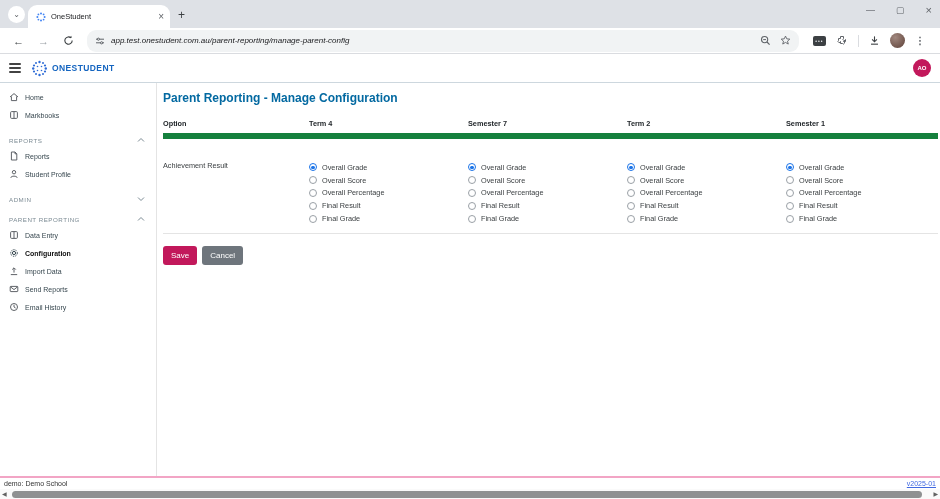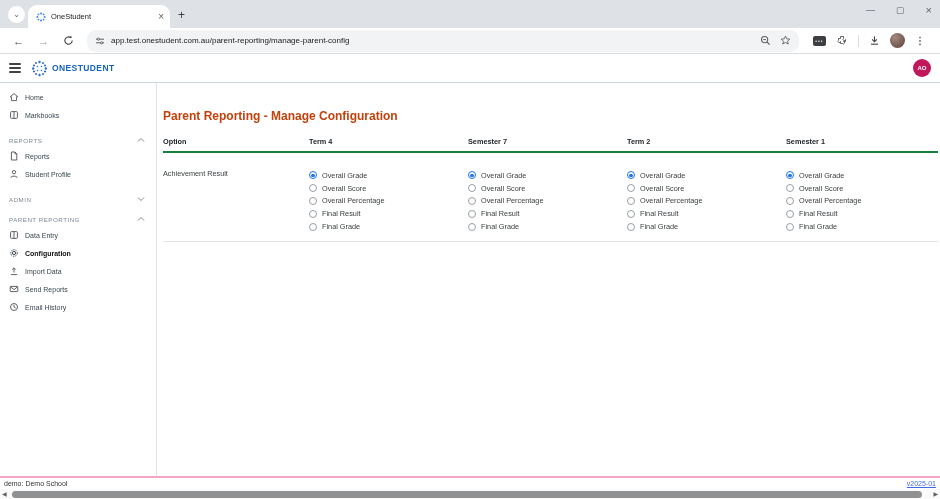--- a/index.html
+++ b/index.html
@@ -11,21 +11,21 @@
   .tabstrip { height:28px; background:#dee1e6; display:flex; align-items:flex-end; position:relative; flex:0 0 auto; }
   .tab-search { width:17px; height:17px; background:#fff; border-radius:9px; margin:0 0 5px 8px; display:flex; align-items:center; justify-content:center; color:#5f6368; font-size:8px; }
   .tab { width:142px; height:23px; background:#fff; border-radius:9px 9px 0 0; margin-left:3px; display:flex; align-items:center; padding:0 6px 0 8px; }
   .tab-title { font-size:7.5px; color:#202124; flex:1; margin-left:5px; white-space:nowrap; overflow:hidden; }
   .tab-close { color:#5f6368; font-size:10px; line-height:10px; }
   .newtab { color:#3c4043; font-size:12px; margin:0 0 6px 8px; }
   .wincontrols { position:absolute; right:8px; top:4px; display:flex; gap:21px; color:#5f6368; font-size:9px; align-items:center; }
   .toolbar { height:26px; background:#fff; border-bottom:1px solid #dadce0; display:flex; align-items:center; padding:0 6px; flex:0 0 auto; }
   .nav-ico { font-size:11px; color:#3c4043; margin:0 7px; }
   .nav-ico.disabled { color:#9aa0a6; }
-  .urlpill { flex:0 0 auto; width:712px; height:22px; background:#f1f3f4; border-radius:9px; display:flex; align-items:center; padding:0 8px; margin-left:6px; }
+  .urlpill { flex:0 0 auto; width:712px; height:22px; background:#f1f3f4; border-radius:9px; display:flex; align-items:center; padding:0 8px; margin-left:6px;font-style:italic; }
   .url-text { font-size:8px; color:#202124; margin-left:6px; flex:1; white-space:nowrap; overflow:hidden; }
   .pill-right { display:flex; align-items:center; gap:9px; }
   .tb-right { display:flex; align-items:center; gap:10px; margin-left:14px; }
   .ext-pin { width:13px; height:10px; background:#3c4043; border-radius:2px; display:flex; align-items:center; justify-content:center; color:#e8eaed; font-size:5px; letter-spacing:1px; }
   .tb-sep { width:1px; height:12px; background:#dadce0; }
   .tb-avatar { width:15px; height:15px; border-radius:50%; background:radial-gradient(circle at 35% 30%, #a1887f, #5d4037); }
   .kebab { color:#5f6368; font-size:10px; font-weight:bold; }
   svg.ico { display:block; }
 
   
@@ -40,27 +40,27 @@
   
   .app-body { flex:1; display:flex; min-height:0; background:#fff; }
   .sidebar { width:157px; flex:0 0 157px; border-right:1px solid #e4e4e4; padding-top:5px; }
   .s-item { height:18px; display:flex; align-items:center; gap:6px; padding-left:9px; color:#37474f; font-size:7px; }
   .s-item.active { color:#111; font-weight:bold; }
   .s-head { height:14px; display:flex; align-items:center; padding-left:9px; padding-right:11px; color:#7c8b94; font-size:6.2px; letter-spacing:.5px; margin-top:9px; }
   .s-head .s-label { flex:1; }
   .s-ico { width:10px; display:flex; justify-content:center; }
 
   .main { flex:1; padding:6px 3px 0 6px; }
-  .page-title { font-size:12px; font-weight:bold; color:#c2410c; margin-top:20px; }
+  .page-title { font-size:12px; font-weight:bold; color:#0369a1; margin-top:2px; }
   .year-input { margin-top:8px; width:117px; height:20px; border:1px solid #cfcfcf; border-radius:3px; font-size:7.5px; color:#333; padding:0 7px; font-family:"Liberation Sans", sans-serif; background:#fff; display:block; }
   .cfg-table { margin-top:14px; }
   .t-row { display:grid; grid-template-columns:146px 159px 159px 159px 152px; }
-  .t-head { padding-bottom:5px; border-bottom:2px solid #15803d; }
+  .t-head { padding-bottom:5px; border-bottom:6px solid #15803d; }
   .t-head .cell { font-size:7.3px; font-weight:bold; color:#22272b; }
-  .t-body { padding-top:16px; padding-bottom:8px; border-bottom:1px solid #e4e4e4; }
+  .t-body { padding-top:22px; padding-bottom:8px; border-bottom:1px solid #e4e4e4; }
   .row-label { font-size:7.3px; color:#3c4043; }
   .radio-row { display:flex; align-items:center; height:12.8px; }
   .radio-dot { width:8px; height:8px; border-radius:50%; border:1px solid #9aa0a6; margin-right:5px; position:relative; flex:0 0 auto; }
   .radio-row.sel .radio-dot { border:1.6px solid #1a73e8; }
   .radio-row.sel .radio-dot::after { content:""; position:absolute; left:50%; top:50%; width:3.4px; height:3.4px; margin:-1.7px 0 0 -1.7px; border-radius:50%; background:#1a73e8; }
   .radio-label { font-size:7.3px; color:#3c4043; white-space:nowrap; }
   .btn-row { margin-top:12px; display:flex; gap:5px; }
   .btn { border:none; border-radius:3px; color:#fff; font-size:8px; padding:5px 8px; font-family:"Liberation Sans", sans-serif; }
   .btn-save { background:#c2185b; }
   .btn-cancel { background:#6e757c; }
@@ -406,20 +406,24 @@
                 <span class="radio-dot"></span>
                 <span class="radio-label">Final Result</span>
               </div>
               <div class="radio-row">
                 <span class="radio-dot"></span>
                 <span class="radio-label">Final Grade</span>
               </div>
             </div>
           </div>
       </div>
+      <div class="btn-row">
+        <button class="btn btn-save">Save</button>
+        <button class="btn btn-cancel">Cancel</button>
+      </div>
     </div>
   </div>
 
   <div class="app-footer">
     <span class="footer-school">demo: Demo School</span>
     <span class="footer-version">v2025-01</span>
   </div>
 
   <div class="hscroll">
     <span class="hs-arrow">◀</span>

